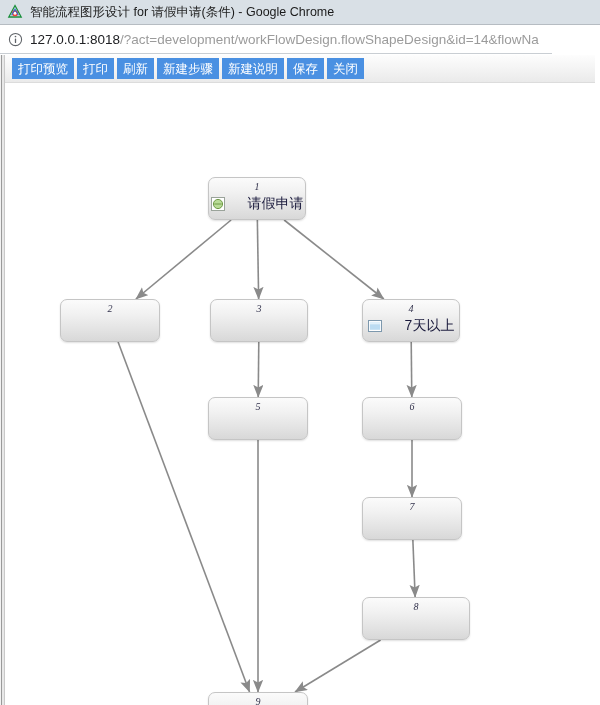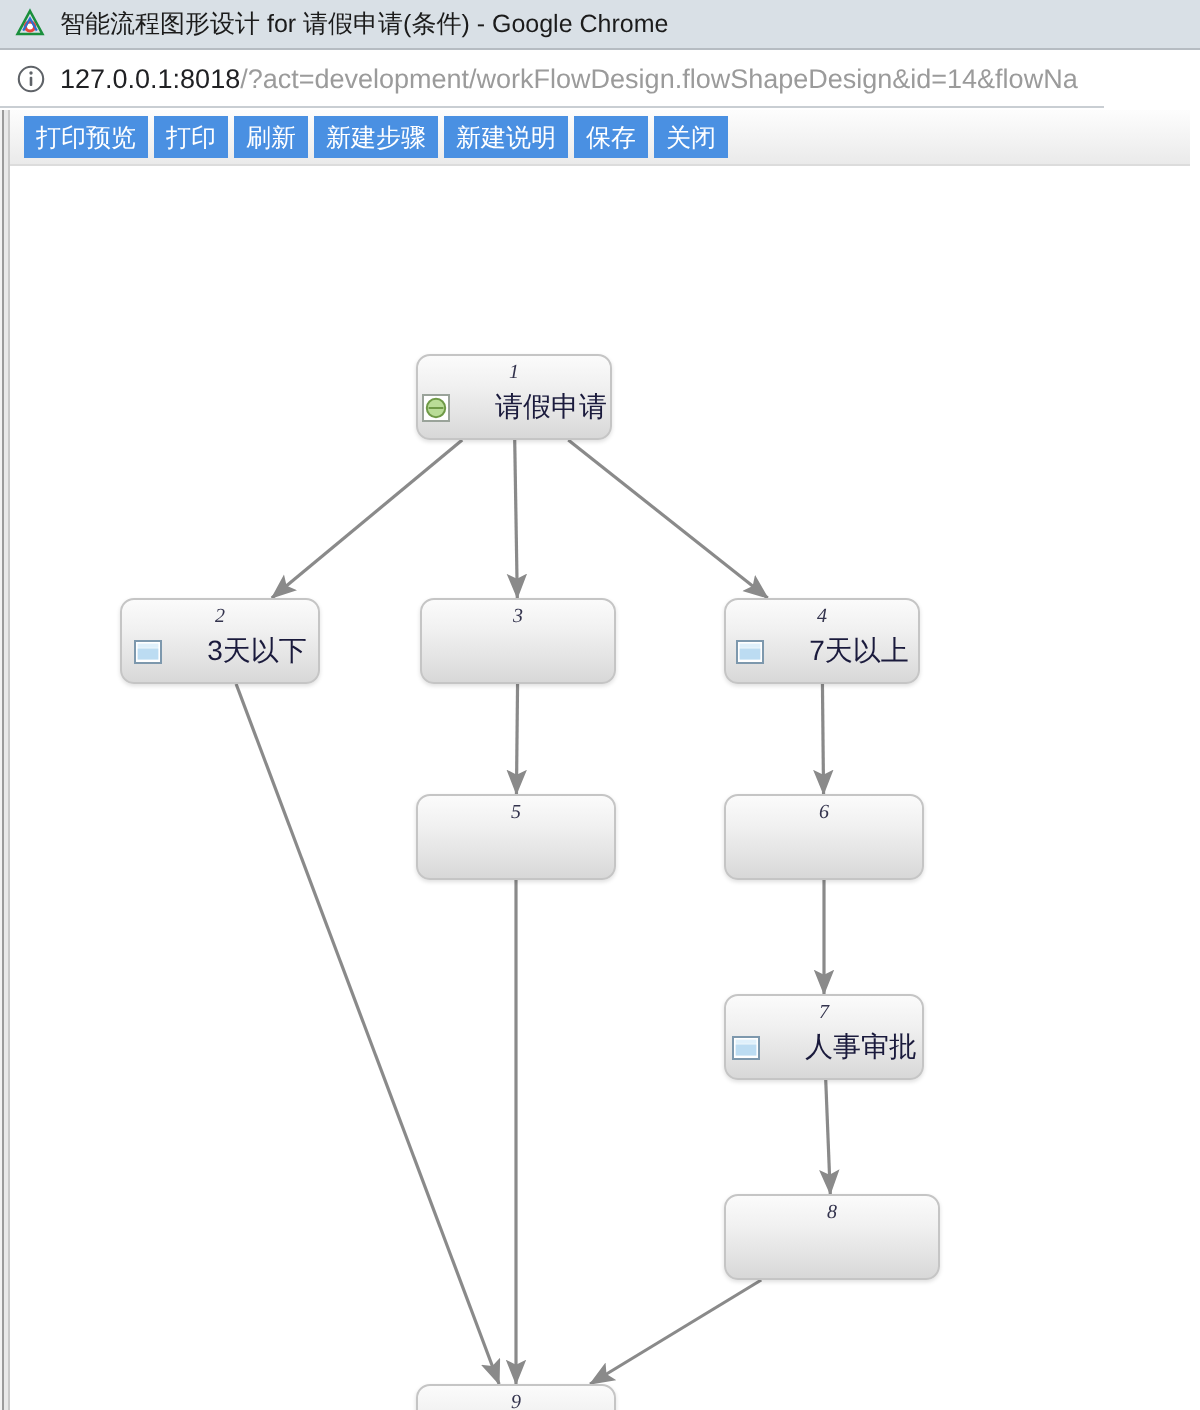--- a/index.html
+++ b/index.html
@@ -187,30 +187,20 @@
                 <rect x="0.5" y="0.5" width="13" height="13" fill="#ffffff" stroke="#9aa39a" stroke-width="1"></rect>
                 <circle cx="7" cy="7" r="4.6" fill="#b9dc97" stroke="#6f9a47" stroke-width="1"></circle>
                 <path d="M3.3 7 h7.4" stroke="#6f9a47" stroke-width="1"></path>
               </svg>
             </span>
             <span class="label">请假申请</span>
           </div>
         </div>
         <div class="node" style="left: 55px; top: 215px; width: 100px; height: 43px;">
           <div class="num">2</div>
-          <div class="body">
-            <span class="ico">
-              <svg width="14" height="14" viewBox="0 0 14 14">
-                <rect x="0.5" y="1.5" width="13" height="11" fill="#ffffff" stroke="#7d98ad" stroke-width="1"></rect>
-                <rect x="1.8" y="2.8" width="10.4" height="2.1" fill="#dff0fb"></rect>
-                <rect x="1.8" y="5.2" width="10.4" height="5.6" fill="#bcdcf2"></rect>
-              </svg>
-            </span>
-            <span class="label">3天以下</span>
-          </div>
         </div>
         <div class="node" style="left: 205px; top: 215px; width: 98px; height: 43px;">
           <div class="num">3</div>
         </div>
         <div class="node" style="left: 357px; top: 215px; width: 98px; height: 43px;">
           <div class="num">4</div>
           <div class="body">
             <span class="ico">
               <svg width="14" height="14" viewBox="0 0 14 14">
                 <rect x="0.5" y="1.5" width="13" height="11" fill="#ffffff" stroke="#7d98ad" stroke-width="1"></rect>
@@ -222,30 +212,20 @@
           </div>
         </div>
         <div class="node" style="left: 203px; top: 313px; width: 100px; height: 43px;">
           <div class="num">5</div>
         </div>
         <div class="node" style="left: 357px; top: 313px; width: 100px; height: 43px;">
           <div class="num">6</div>
         </div>
         <div class="node" style="left: 357px; top: 413px; width: 100px; height: 43px;">
           <div class="num">7</div>
-          <div class="body">
-            <span class="ico">
-              <svg width="14" height="14" viewBox="0 0 14 14">
-                <rect x="0.5" y="1.5" width="13" height="11" fill="#ffffff" stroke="#7d98ad" stroke-width="1"></rect>
-                <rect x="1.8" y="2.8" width="10.4" height="2.1" fill="#dff0fb"></rect>
-                <rect x="1.8" y="5.2" width="10.4" height="5.6" fill="#bcdcf2"></rect>
-              </svg>
-            </span>
-            <span class="label">人事审批</span>
-          </div>
         </div>
         <div class="node" style="left: 357px; top: 513px; width: 108px; height: 43px;">
           <div class="num">8</div>
         </div>
         <div class="node" style="left: 203px; top: 608px; width: 100px; height: 45px;">
           <div class="num">9</div>
         </div>
       </div>
 
   </div>

